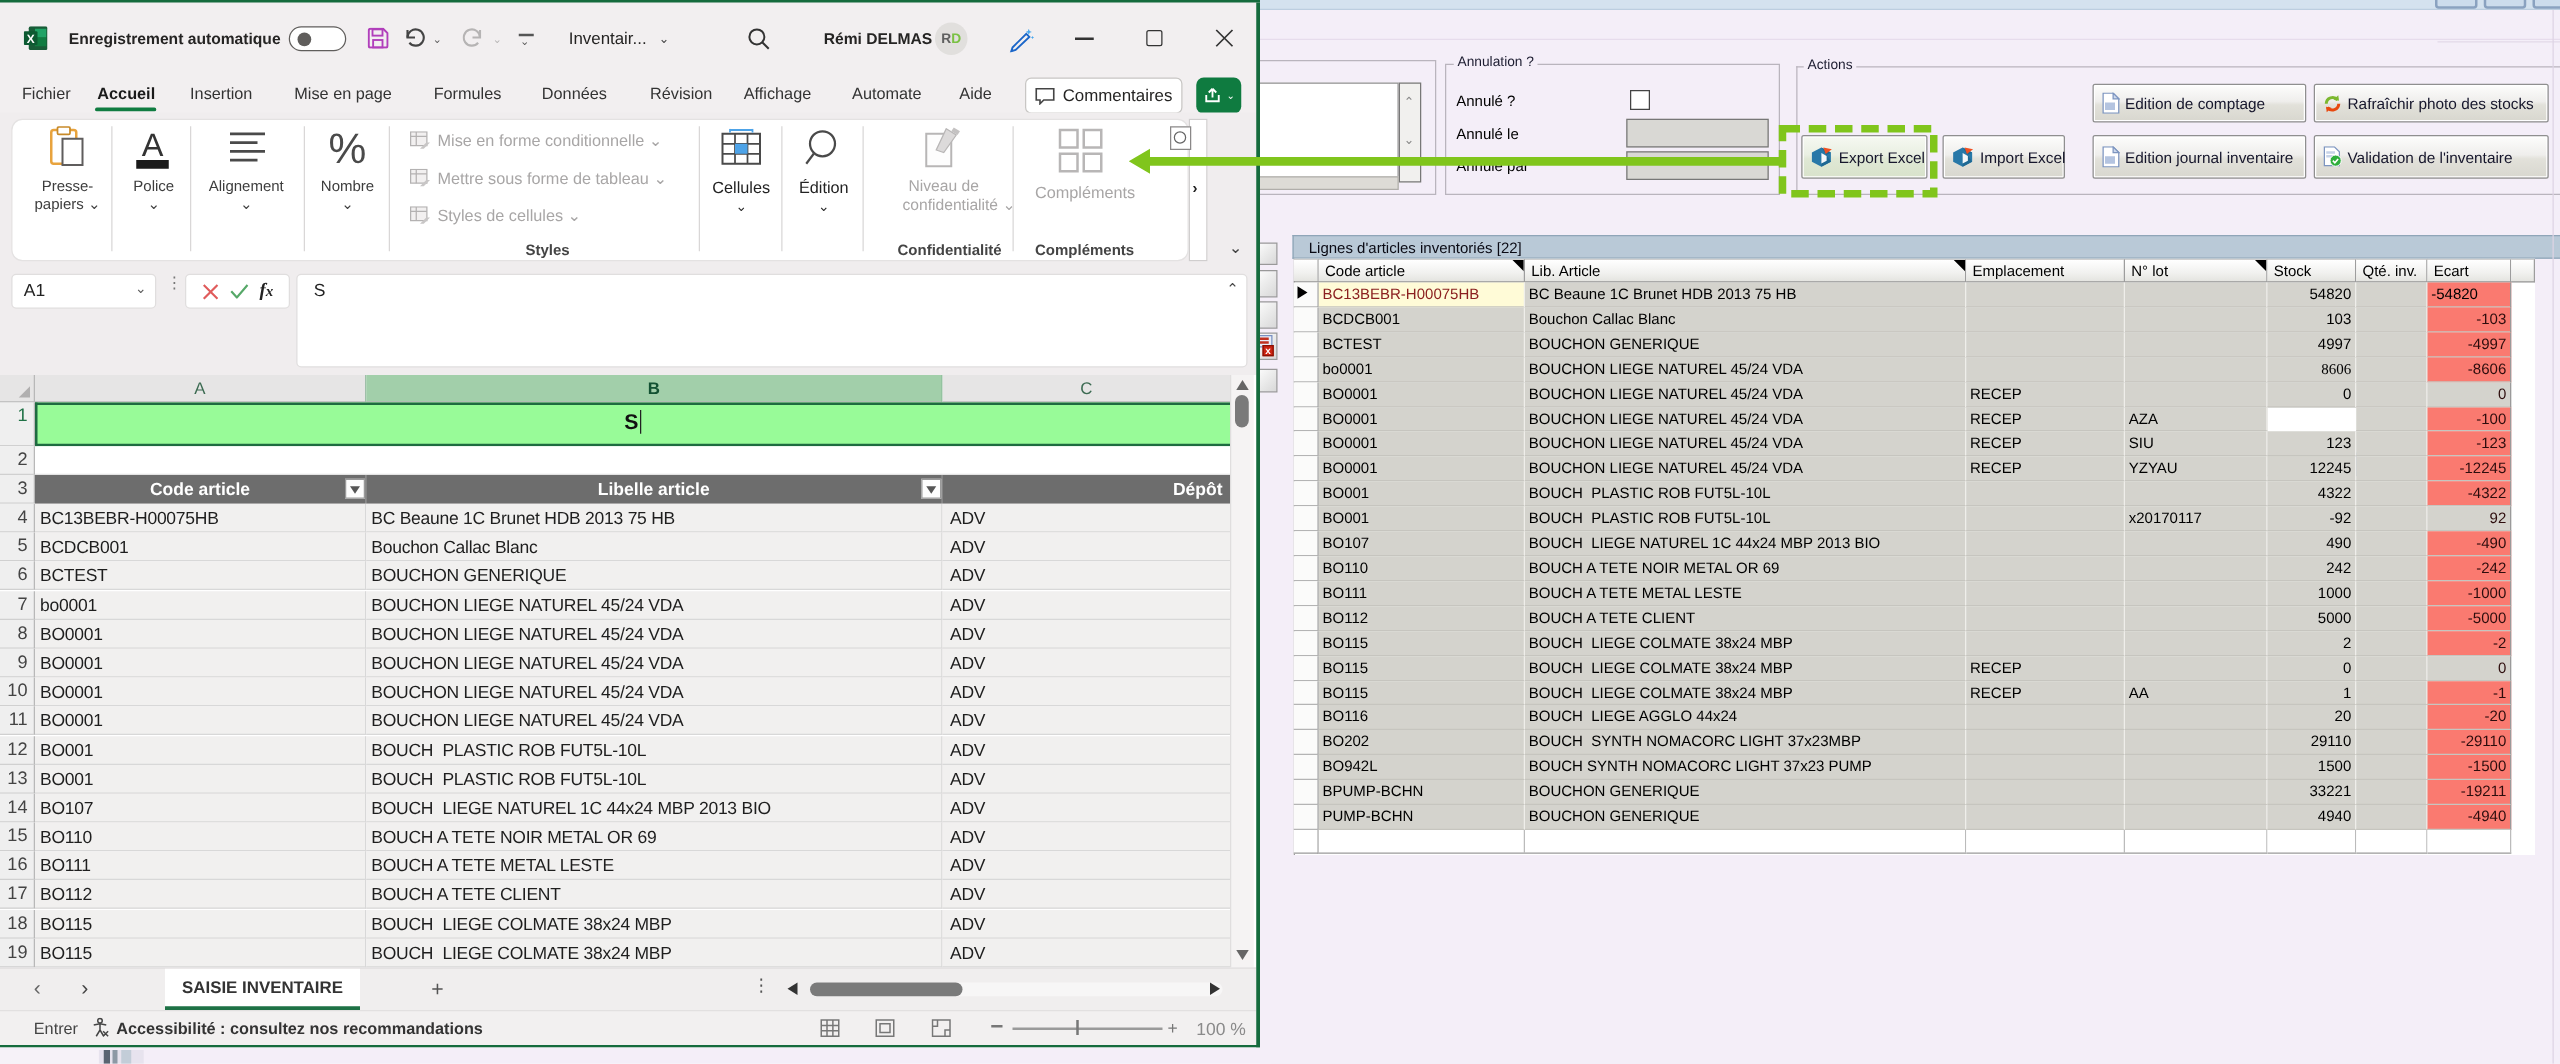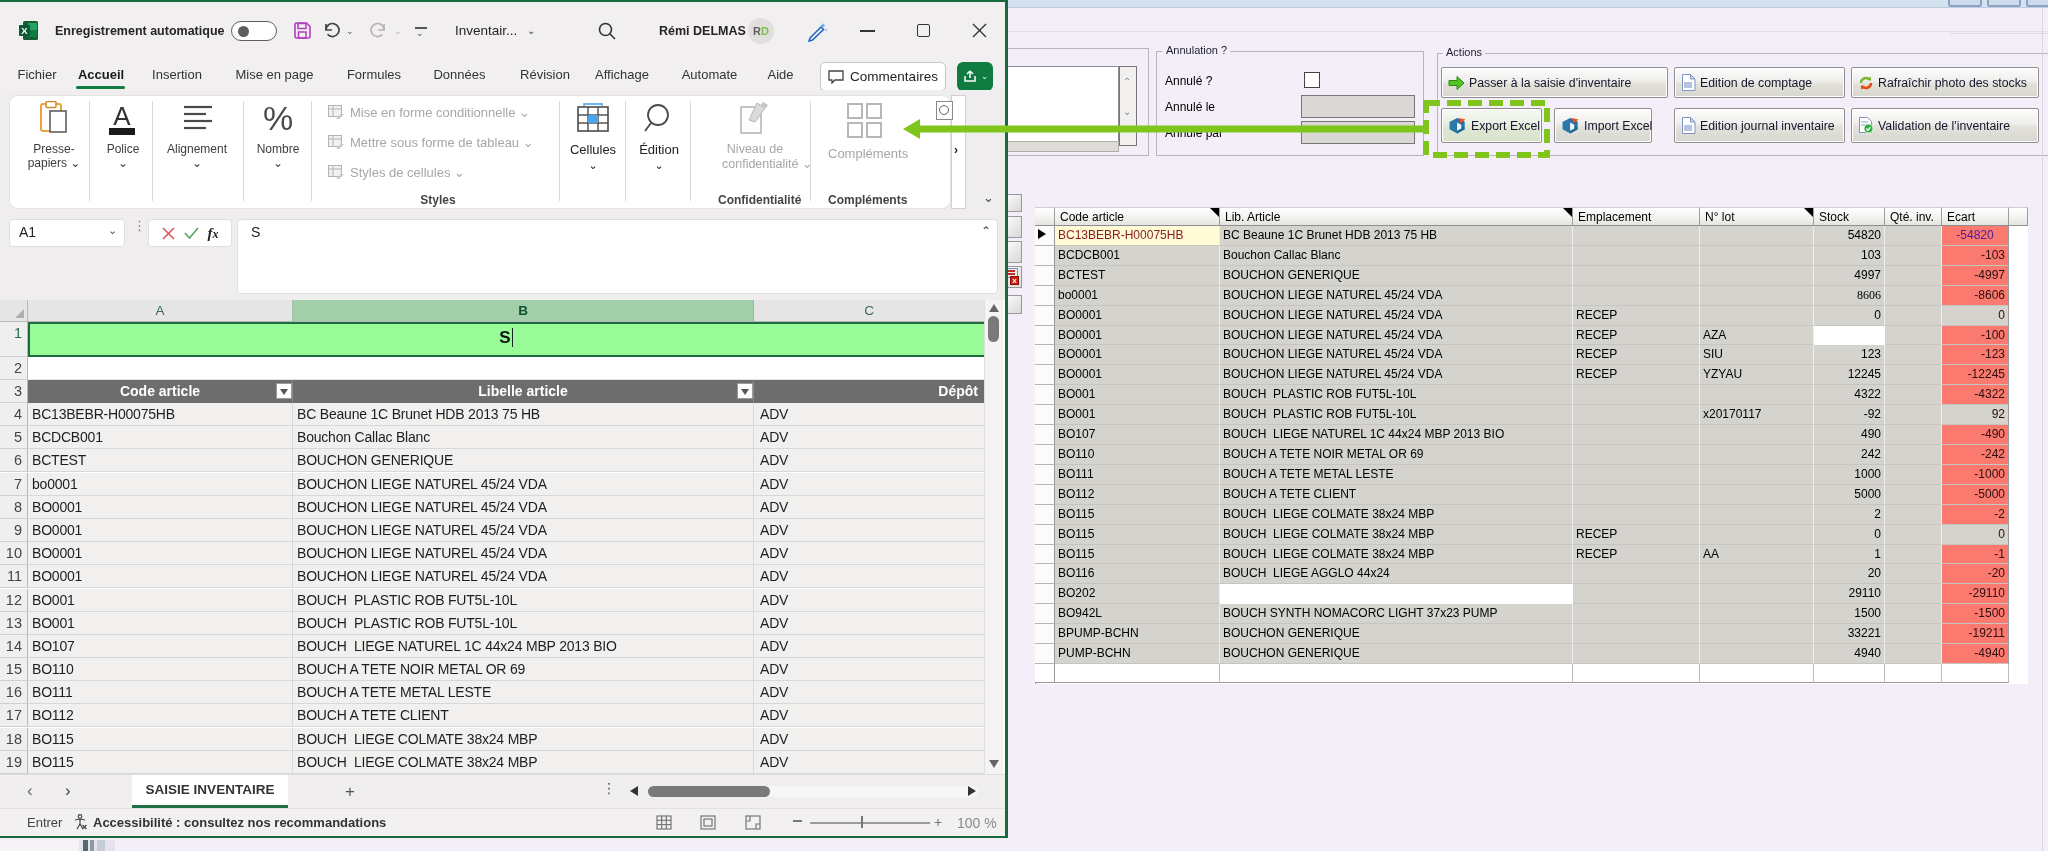--- a/index.html
+++ b/index.html
@@ -44,28 +44,20 @@
 <div class="gbox" style="left:1156px;top:51px;width:268px;height:105px;"></div>
 <div class="glabel" style="left:1163px;top:44px;">Annulation ?</div>
 <div class="rt" style="left:1165px;top:74px;">Annulé ?</div>
 <div class="abs" style="left:1304px;top:72px;width:16px;height:16px;background:#fff;border:1.5px solid #444;"></div>
 <div class="rt" style="left:1165px;top:100px;">Annulé le</div>
 <div class="abs" style="left:1301px;top:95px;width:114px;height:23px;background:#d9d8d4;border:1px solid #777;"></div>
 <div class="rt" style="left:1165px;top:126px;">Annulé par</div>
 <div class="abs" style="left:1301px;top:121px;width:114px;height:23px;background:#d9d8d4;border:1px solid #777;"></div>
 <div class="gbox" style="left:1437px;top:53px;width:611px;height:103px;border-right:none;"></div>
 <div class="glabel" style="left:1443px;top:46px;">Actions</div>
-<div class="btn" style="left:1441px;top:67px;width:227px;height:31px;">
-      <span class="ic">
-        <svg width="17" height="16" viewBox="0 0 17 16">
-          <path d="M1 5.5 h8 v-4 l7 6.5 -7 6.5 v-4 h-8 z" fill="#53c326" stroke="#2d8a12" stroke-width="1"></path>
-        </svg>
-      </span>
-      <span>Passer à la saisie d'inventaire</span>
-    </div>
 <div class="btn" style="left:1674px;top:67px;width:171px;height:31px;">
       <span class="ic">
         <svg width="15" height="17" viewBox="0 0 15 17">
           <path d="M1.5 .5 h8 l4.5 4.5 v11.5 h-12.5 z" fill="#fff" stroke="#7d95c0" stroke-width="1"></path>
           <path d="M9.5 .5 l4.5 4.5 h-4.5 z" fill="#cdd9ec" stroke="#7d95c0" stroke-width="1"></path>
           <rect x="3" y="8" width="8" height="6" fill="#b4c4e0"></rect>
         </svg>
       </span>
       <span>Edition de comptage</span>
     </div>
@@ -117,40 +109,41 @@
         <svg width="16" height="17" viewBox="0 0 16 17">
           <path d="M1.5 .5 h8 l4 4 v11 h-12 z" fill="#fff" stroke="#7d95c0" stroke-width="1"></path>
           <rect x="3" y="4" width="7" height="2" fill="#c6d2e8"></rect>
           <rect x="3" y="7" width="7" height="2" fill="#c6d2e8"></rect>
           <circle cx="10.5" cy="11.5" r="4.5" fill="#2eae3c" stroke="#fff" stroke-width=".8"></circle>
           <path d="M8.3 11.5 l1.6 1.7 2.6-3" fill="none" stroke="#fff" stroke-width="1.3"></path>
         </svg>
       </span>
       <span>Validation de l'inventaire</span>
     </div>
+<div class="abs" style="left:1034px;top:188px;width:1014px;height:19px;background:#b9c9d7;border:1px solid #8fa5b8;border-right:none;font-size:12px;color:#0a0a14;padding:2px 0 0 12px;">Lignes d'articles inventoriés [22]</div>
 <div class="abs" style="left:1035px;top:207px;width:993px;height:477px;background:#fff;border-left:1px solid #9d9d9d;"></div>
 <div class="abs" style="left:1035px;top:207px;width:20px;height:19px;background:linear-gradient(#ffffff,#f1f1ef 60%,#e4e4e0);border-right:1px solid #9d9d9d;border-bottom:1px solid #8f8f8f;border-top:1px solid #cfcfcf;font-size:12px;color:#000;padding:2px 0 0 5px;overflow:hidden;white-space:nowrap;"></div>
 <div class="abs" style="left:1055px;top:207px;width:165px;height:19px;background:linear-gradient(#ffffff,#f1f1ef 60%,#e4e4e0);border-right:1px solid #9d9d9d;border-bottom:1px solid #8f8f8f;border-top:1px solid #cfcfcf;font-size:12px;color:#000;padding:2px 0 0 5px;overflow:hidden;white-space:nowrap;">Code article<span style="position:absolute;right:0;top:0;width:0;height:0;border-top:9px solid #000;border-left:9px solid transparent;"></span></div>
 <div class="abs" style="left:1220px;top:207px;width:353px;height:19px;background:linear-gradient(#ffffff,#f1f1ef 60%,#e4e4e0);border-right:1px solid #9d9d9d;border-bottom:1px solid #8f8f8f;border-top:1px solid #cfcfcf;font-size:12px;color:#000;padding:2px 0 0 5px;overflow:hidden;white-space:nowrap;">Lib. Article<span style="position:absolute;right:0;top:0;width:0;height:0;border-top:9px solid #000;border-left:9px solid transparent;"></span></div>
 <div class="abs" style="left:1573px;top:207px;width:127px;height:19px;background:linear-gradient(#ffffff,#f1f1ef 60%,#e4e4e0);border-right:1px solid #9d9d9d;border-bottom:1px solid #8f8f8f;border-top:1px solid #cfcfcf;font-size:12px;color:#000;padding:2px 0 0 5px;overflow:hidden;white-space:nowrap;">Emplacement</div>
 <div class="abs" style="left:1700px;top:207px;width:114px;height:19px;background:linear-gradient(#ffffff,#f1f1ef 60%,#e4e4e0);border-right:1px solid #9d9d9d;border-bottom:1px solid #8f8f8f;border-top:1px solid #cfcfcf;font-size:12px;color:#000;padding:2px 0 0 5px;overflow:hidden;white-space:nowrap;">N° lot<span style="position:absolute;right:0;top:0;width:0;height:0;border-top:9px solid #000;border-left:9px solid transparent;"></span></div>
 <div class="abs" style="left:1814px;top:207px;width:71px;height:19px;background:linear-gradient(#ffffff,#f1f1ef 60%,#e4e4e0);border-right:1px solid #9d9d9d;border-bottom:1px solid #8f8f8f;border-top:1px solid #cfcfcf;font-size:12px;color:#000;padding:2px 0 0 5px;overflow:hidden;white-space:nowrap;">Stock</div>
 <div class="abs" style="left:1885px;top:207px;width:57px;height:19px;background:linear-gradient(#ffffff,#f1f1ef 60%,#e4e4e0);border-right:1px solid #9d9d9d;border-bottom:1px solid #8f8f8f;border-top:1px solid #cfcfcf;font-size:12px;color:#000;padding:2px 0 0 5px;overflow:hidden;white-space:nowrap;">Qté. inv.</div>
 <div class="abs" style="left:1942px;top:207px;width:67px;height:19px;background:linear-gradient(#ffffff,#f1f1ef 60%,#e4e4e0);border-right:1px solid #9d9d9d;border-bottom:1px solid #8f8f8f;border-top:1px solid #cfcfcf;font-size:12px;color:#000;padding:2px 0 0 5px;overflow:hidden;white-space:nowrap;">Ecart</div>
 <div class="abs" style="left:2009px;top:207px;width:19px;height:19px;background:linear-gradient(#ffffff,#f1f1ef 60%,#e4e4e0);border-right:1px solid #9d9d9d;border-bottom:1px solid #8f8f8f;border-top:1px solid #cfcfcf;"></div>
 <div class="abs" style="left:1035px;top:226px;width:20px;height:20px;background:#fbfbfa;border-right:1px solid #9a9a9a;border-bottom:1px solid #b4b4b4;">
       <span style="position:absolute;left:3px;top:3px;width:0;height:0;border-left:8px solid #000;border-top:5px solid transparent;border-bottom:5px solid transparent;"></span>
     </div>
 <div class="rtable-cell" style="left:1055px;top:226px;width:165px;height:20px;background:#fffbd7;color:#8b2020;border-right:1px solid #efeeea;border-bottom:1px solid #c6c5bf;">BC13BEBR-H00075HB</div>
 <div class="rtable-cell" style="left:1220px;top:226px;width:353px;height:20px;background:#d4d3cd;border-right:1px solid #efeeea;border-bottom:1px solid #c6c5bf;">BC Beaune 1C Brunet HDB 2013 75 HB</div>
 <div class="rtable-cell" style="left:1573px;top:226px;width:127px;height:20px;background:#d4d3cd;border-right:1px solid #efeeea;border-bottom:1px solid #c6c5bf;"></div>
 <div class="rtable-cell" style="left:1700px;top:226px;width:114px;height:20px;background:#d4d3cd;border-right:1px solid #efeeea;border-bottom:1px solid #c6c5bf;"></div>
 <div class="rtable-cell" style="left:1814px;top:226px;width:71px;height:20px;background:#d4d3cd;border-right:1px solid #efeeea;border-bottom:1px solid #c6c5bf;text-align:right;">54820</div>
 <div class="rtable-cell" style="left:1885px;top:226px;width:57px;height:20px;background:#d4d3cd;border-right:1px solid #efeeea;border-bottom:1px solid #c6c5bf;"></div>
-<div class="rtable-cell" style="left:1942px;top:226px;width:67px;height:20px;background:#fa7a70;border-right:1px solid #9a9a9a;border-bottom:1px solid #c6c5bf;text-align:center;color:#4c1d95;">-54820</div>
+<div class="rtable-cell" style="left:1942px;top:226px;width:67px;height:20px;background:#fa7a70;border-right:1px solid #9a9a9a;border-bottom:1px solid #c6c5bf;text-align:left;color:#000000;">-54820</div>
 <div class="abs" style="left:1035px;top:246px;width:20px;height:20px;background:#fbfbfa;border-right:1px solid #9a9a9a;border-bottom:1px solid #b4b4b4;"></div>
 <div class="rtable-cell" style="left:1055px;top:246px;width:165px;height:20px;background:#d4d3cd;color:#000;border-right:1px solid #efeeea;border-bottom:1px solid #c6c5bf;">BCDCB001</div>
 <div class="rtable-cell" style="left:1220px;top:246px;width:353px;height:20px;background:#d4d3cd;border-right:1px solid #efeeea;border-bottom:1px solid #c6c5bf;">Bouchon Callac Blanc</div>
 <div class="rtable-cell" style="left:1573px;top:246px;width:127px;height:20px;background:#d4d3cd;border-right:1px solid #efeeea;border-bottom:1px solid #c6c5bf;"></div>
 <div class="rtable-cell" style="left:1700px;top:246px;width:114px;height:20px;background:#d4d3cd;border-right:1px solid #efeeea;border-bottom:1px solid #c6c5bf;"></div>
 <div class="rtable-cell" style="left:1814px;top:246px;width:71px;height:20px;background:#d4d3cd;border-right:1px solid #efeeea;border-bottom:1px solid #c6c5bf;text-align:right;">103</div>
 <div class="rtable-cell" style="left:1885px;top:246px;width:57px;height:20px;background:#d4d3cd;border-right:1px solid #efeeea;border-bottom:1px solid #c6c5bf;"></div>
 <div class="rtable-cell" style="left:1942px;top:246px;width:67px;height:20px;background:#fa7a70;border-right:1px solid #9a9a9a;border-bottom:1px solid #c6c5bf;text-align:right;color:#2d0d0d;">-103</div>
 <div class="abs" style="left:1035px;top:266px;width:20px;height:20px;background:#fbfbfa;border-right:1px solid #9a9a9a;border-bottom:1px solid #b4b4b4;"></div>
 <div class="rtable-cell" style="left:1055px;top:266px;width:165px;height:20px;background:#d4d3cd;color:#000;border-right:1px solid #efeeea;border-bottom:1px solid #c6c5bf;">BCTEST</div>
@@ -275,20 +268,21 @@
 <div class="abs" style="left:1035px;top:564px;width:20px;height:20px;background:#fbfbfa;border-right:1px solid #9a9a9a;border-bottom:1px solid #b4b4b4;"></div>
 <div class="rtable-cell" style="left:1055px;top:564px;width:165px;height:20px;background:#d4d3cd;color:#000;border-right:1px solid #efeeea;border-bottom:1px solid #c6c5bf;">BO116</div>
 <div class="rtable-cell" style="left:1220px;top:564px;width:353px;height:20px;background:#d4d3cd;border-right:1px solid #efeeea;border-bottom:1px solid #c6c5bf;">BOUCH&nbsp; LIEGE AGGLO 44x24</div>
 <div class="rtable-cell" style="left:1573px;top:564px;width:127px;height:20px;background:#d4d3cd;border-right:1px solid #efeeea;border-bottom:1px solid #c6c5bf;"></div>
 <div class="rtable-cell" style="left:1700px;top:564px;width:114px;height:20px;background:#d4d3cd;border-right:1px solid #efeeea;border-bottom:1px solid #c6c5bf;"></div>
 <div class="rtable-cell" style="left:1814px;top:564px;width:71px;height:20px;background:#d4d3cd;border-right:1px solid #efeeea;border-bottom:1px solid #c6c5bf;text-align:right;">20</div>
 <div class="rtable-cell" style="left:1885px;top:564px;width:57px;height:20px;background:#d4d3cd;border-right:1px solid #efeeea;border-bottom:1px solid #c6c5bf;"></div>
 <div class="rtable-cell" style="left:1942px;top:564px;width:67px;height:20px;background:#fa7a70;border-right:1px solid #9a9a9a;border-bottom:1px solid #c6c5bf;text-align:right;color:#2d0d0d;">-20</div>
 <div class="abs" style="left:1035px;top:584px;width:20px;height:20px;background:#fbfbfa;border-right:1px solid #9a9a9a;border-bottom:1px solid #b4b4b4;"></div>
 <div class="rtable-cell" style="left:1055px;top:584px;width:165px;height:20px;background:#d4d3cd;color:#000;border-right:1px solid #efeeea;border-bottom:1px solid #c6c5bf;">BO202</div>
+<div class="rtable-cell" style="left:1220px;top:584px;width:353px;height:20px;background:#d4d3cd;border-right:1px solid #efeeea;border-bottom:1px solid #c6c5bf;">BOUCH&nbsp; SYNTH NOMACORC LIGHT 37x23MBP</div>
 <div class="rtable-cell" style="left:1573px;top:584px;width:127px;height:20px;background:#d4d3cd;border-right:1px solid #efeeea;border-bottom:1px solid #c6c5bf;"></div>
 <div class="rtable-cell" style="left:1700px;top:584px;width:114px;height:20px;background:#d4d3cd;border-right:1px solid #efeeea;border-bottom:1px solid #c6c5bf;"></div>
 <div class="rtable-cell" style="left:1814px;top:584px;width:71px;height:20px;background:#d4d3cd;border-right:1px solid #efeeea;border-bottom:1px solid #c6c5bf;text-align:right;">29110</div>
 <div class="rtable-cell" style="left:1885px;top:584px;width:57px;height:20px;background:#d4d3cd;border-right:1px solid #efeeea;border-bottom:1px solid #c6c5bf;"></div>
 <div class="rtable-cell" style="left:1942px;top:584px;width:67px;height:20px;background:#fa7a70;border-right:1px solid #9a9a9a;border-bottom:1px solid #c6c5bf;text-align:right;color:#2d0d0d;">-29110</div>
 <div class="abs" style="left:1035px;top:604px;width:20px;height:20px;background:#fbfbfa;border-right:1px solid #9a9a9a;border-bottom:1px solid #b4b4b4;"></div>
 <div class="rtable-cell" style="left:1055px;top:604px;width:165px;height:20px;background:#d4d3cd;color:#000;border-right:1px solid #efeeea;border-bottom:1px solid #c6c5bf;">BO942L</div>
 <div class="rtable-cell" style="left:1220px;top:604px;width:353px;height:20px;background:#d4d3cd;border-right:1px solid #efeeea;border-bottom:1px solid #c6c5bf;">BOUCH SYNTH NOMACORC LIGHT 37x23 PUMP</div>
 <div class="rtable-cell" style="left:1573px;top:604px;width:127px;height:20px;background:#d4d3cd;border-right:1px solid #efeeea;border-bottom:1px solid #c6c5bf;"></div>
 <div class="rtable-cell" style="left:1700px;top:604px;width:114px;height:20px;background:#d4d3cd;border-right:1px solid #efeeea;border-bottom:1px solid #c6c5bf;"></div>

